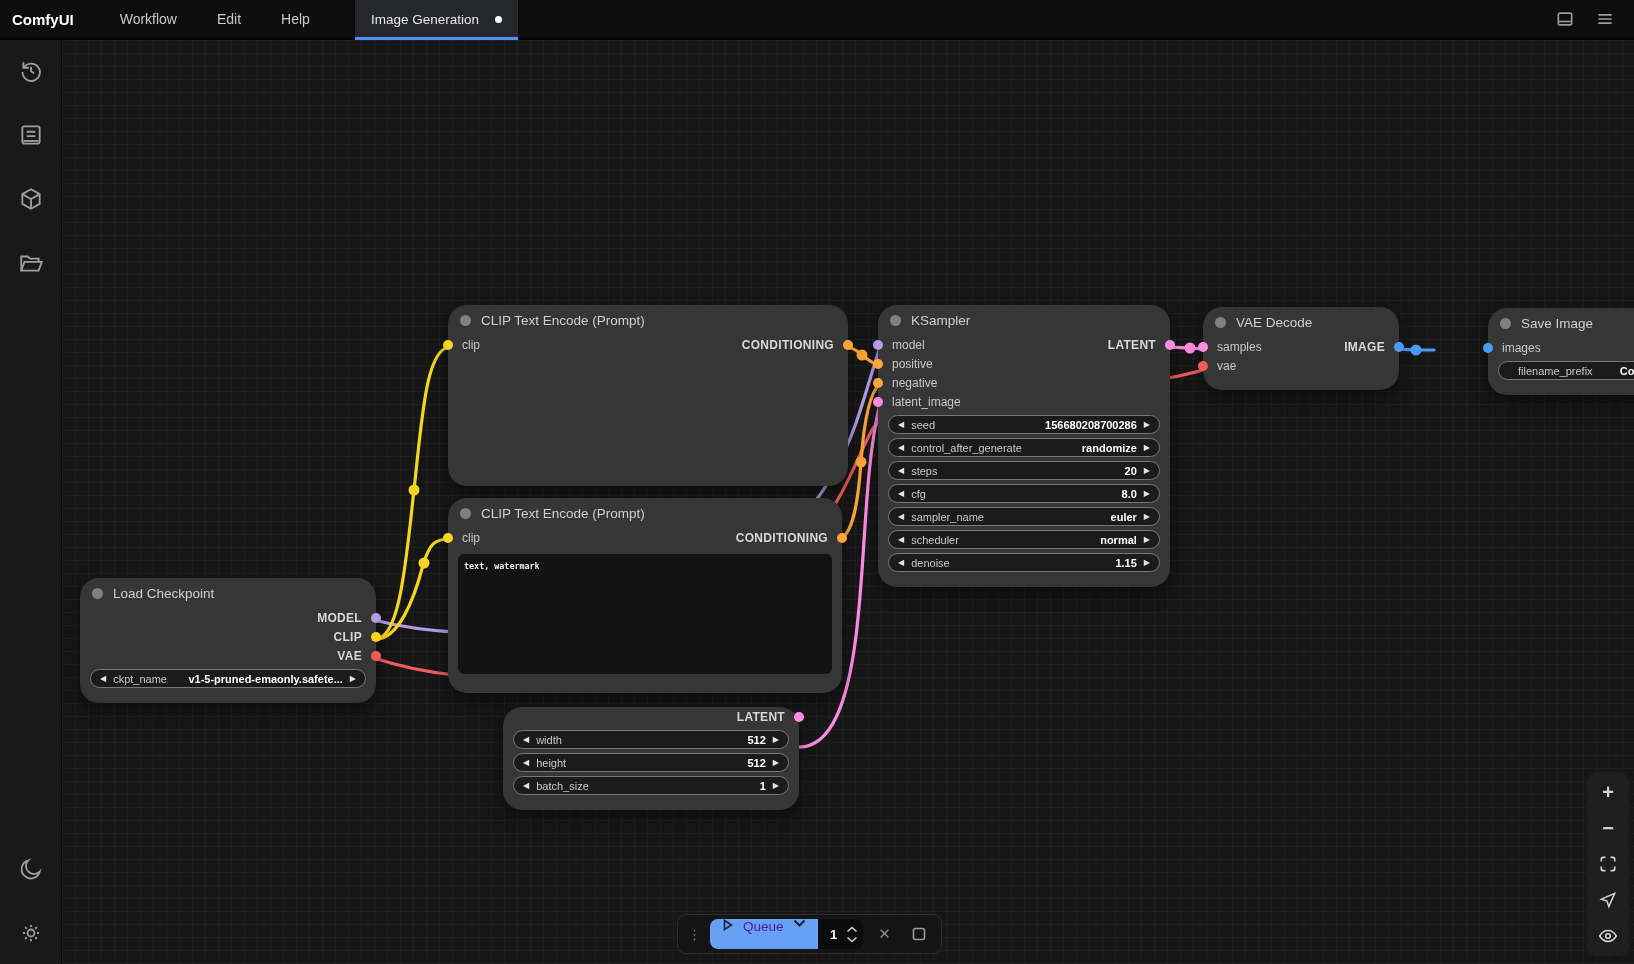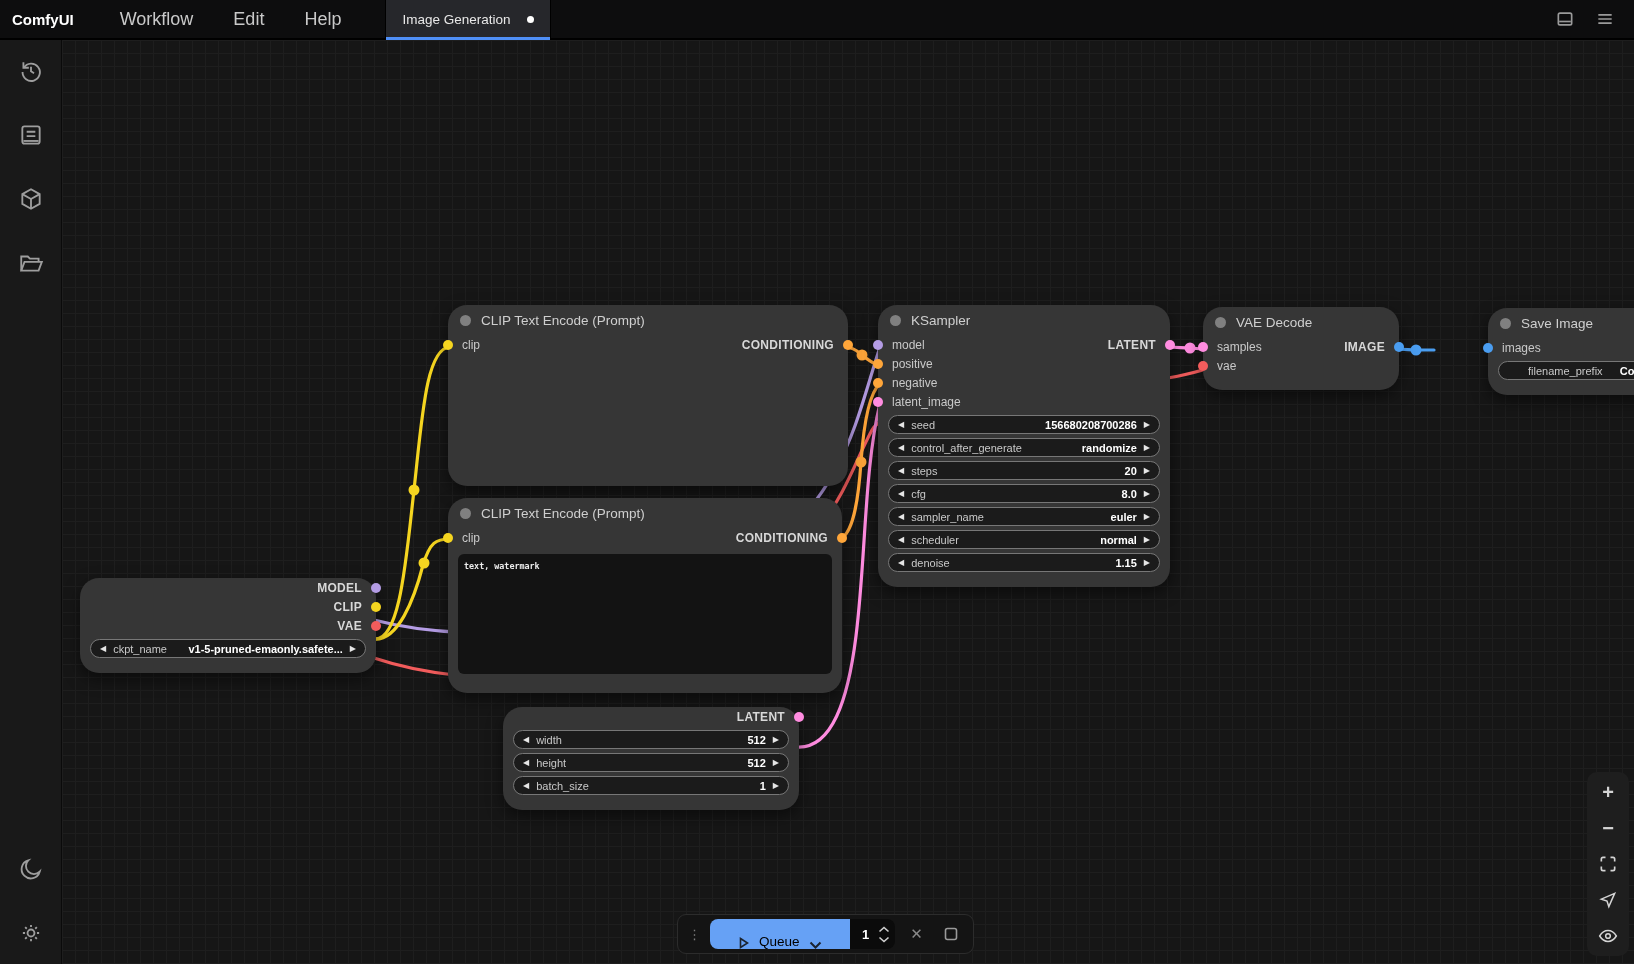--- a/index.html
+++ b/index.html
@@ -3,21 +3,21 @@
 <meta charset="utf-8">
 <style>
   * { margin:0; padding:0; box-sizing:border-box; }
   html,body { width:1634px; height:964px; overflow:hidden; background:#161616;
     font-family:"Liberation Sans", sans-serif; }
 
   
   .topbar { position:absolute; left:0; top:0; width:1634px; height:40px; background:#0d0d0e;
     border-bottom:2px solid #000; display:flex; align-items:stretch; z-index:10; }
   .brand { color:#fff; font-weight:bold; font-size:15px; display:flex; align-items:center; padding:0 26px 0 12px; }
-  .menu-item { color:#c9c9c9; font-size:18px; display:flex; align-items:center; padding:0 20px; cursor:default; }
+  .menu-item { color:#c9c9c9; font-size:14px; display:flex; align-items:center; padding:0 20px; cursor:default; }
   .tab { margin-left:24px; background:#26272b; display:flex; align-items:center; gap:10px;
     padding:0 16px; position:relative; border-left:1px solid #000; border-right:1px solid #000; min-width:146px; }
   .tab-label { color:#e8e8e8; font-size:13.5px; }
   .tab-underline { position:absolute; left:0; right:0; bottom:-2px; height:3px; }
   .unsaved-dot { width:7px; height:7px; border-radius:50%; background:#fff; margin-left:6px; }
   .topbar-right { margin-left:auto; display:flex; align-items:center; gap:10px; padding-right:14px; }
   .tb-icon { width:30px; height:30px; display:flex; align-items:center; justify-content:center; color:#9a9a9a; }
   .tb-icon svg { stroke:#9a9a9a; }
 
   
@@ -59,21 +59,21 @@
   .wvalue { margin-left:auto; font-weight:bold; color:#fff; margin-right:7px; }
   .prompt { flex:1; margin:7px 10px 4px; background:#131313; border-radius:6px; padding:6px;
     font-family:"DejaVu Sans Mono", monospace; font-size:8.4px; font-weight:bold; color:#ededed;
     white-space:pre-wrap; line-height:1.5; }
 
   
   .queue-bar { position:absolute; left:677px; top:914px; height:40px; z-index:5; background:#141414;
     border:1px solid #2c2c2c; border-radius:9px; display:flex; align-items:center; padding:0 10px; gap:10px; }
   .drag-handle { color:#7d7d7d; font-size:13px; letter-spacing:-1px; }
   .queue-group { display:flex; border-radius:8px; overflow:hidden; height:30px; }
-  .queue-btn { display:flex; align-items:flex-end; gap:9px; padding:0 28px; color:#000000; font-size:13.5px; }
+  .queue-btn { display:flex; align-items:flex-start; gap:9px; padding:0 12px; color:#4c1d95; font-size:13.5px; }
   .queue-btn svg { stroke:#1b2430; }
   .count-box { background:#0b0b0b; display:flex; align-items:center; padding:0 5px 0 10px; gap:6px; }
   .count-val { color:#fff; font-size:13px; font-weight:bold; min-width:12px; text-align:center; }
   .stepper { display:flex; flex-direction:column; gap:3px; }
   .stepper svg { stroke:#cfcfcf; }
   .qb-icon { display:flex; align-items:center; justify-content:center; width:24px; height:24px; color:#8a8a8a; font-size:15px; }
   .qb-icon svg { stroke:#9a9a9a; }
 
   
   .zoom-panel { position:absolute; left:1587px; top:772px; width:42px; height:184px; background:#1e1e1e;
@@ -167,20 +167,24 @@
   <path d="M1395,349 C1404,349 1410,350 1416,350 C1424,350 1427,350 1434,350" stroke="#4a9df0"></path>
   <circle cx="414" cy="490" r="5.5" fill="#f5d520"></circle>
   <circle cx="424" cy="563" r="5.5" fill="#f5d520"></circle>
   <circle cx="862" cy="355" r="5.5" fill="#ffa63a"></circle>
   <circle cx="861" cy="462" r="5.5" fill="#ffa63a"></circle>
   <circle cx="1190" cy="348" r="5.5" fill="#ff8ce0"></circle>
   <circle cx="1416" cy="350" r="5.5" fill="#4a9df0"></circle>
 </svg>
 
 <div class="node" style="left:80px; top:578px; width:296px;">
+  <div class="node-head">
+    <span class="collapse-dot"></span>
+    <span>Load Checkpoint</span>
+  </div>
   <div class="row">
     <span class="out-label">MODEL</span>
     <span class="dot out" style="background: rgb(180, 156, 228);"></span>
   </div>
   <div class="row">
     <span class="out-label">CLIP</span>
     <span class="dot out" style="background: rgb(245, 213, 32);"></span>
   </div>
   <div class="row">
     <span class="out-label">VAE</span>
@@ -333,21 +337,21 @@
 <div class="node" style="left:1488px; top:308px; width:204px;">
   <div class="node-head">
     <span class="collapse-dot"></span>
     <span>Save Image</span>
   </div>
   <div class="row">
     <span class="dot in" style="background: rgb(74, 157, 240);"></span>
     <span>images</span>
   </div>
   <div class="widget">
-    <span class="wlabel" style="margin-left:20px;">filename_prefix</span>
+    <span class="wlabel" style="margin-left:10px;">filename_prefix</span>
     <span class="wvalue">ComfyUI</span>
   </div>
 </div>
 
 <div class="queue-bar">
   <span class="drag-handle">⋮</span>
   <div class="queue-group">
     <div class="queue-btn" style="background: rgb(102, 161, 245);">
       <svg width="12" height="12" viewBox="0 0 12 12" fill="none" stroke-width="1.6">
           <path d="M2.5 1.5l7 4.5-7 4.5z"></path>

